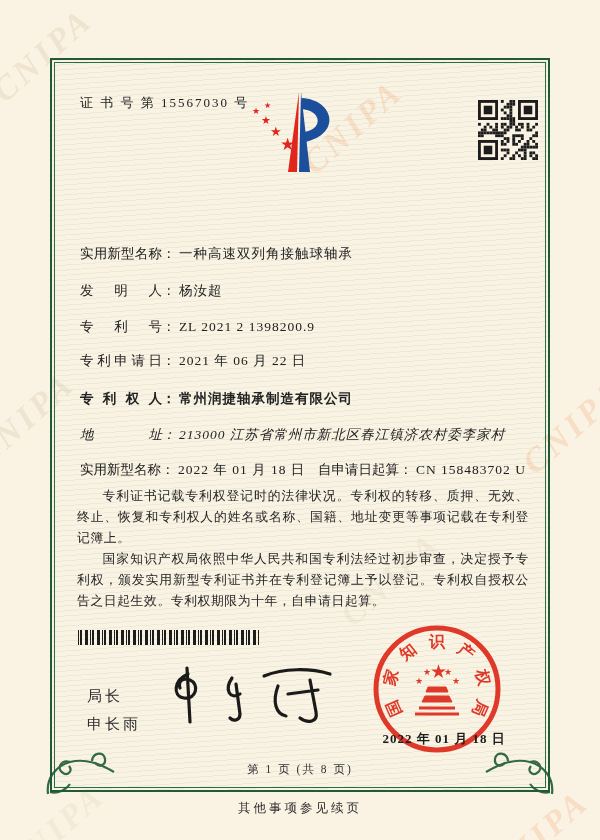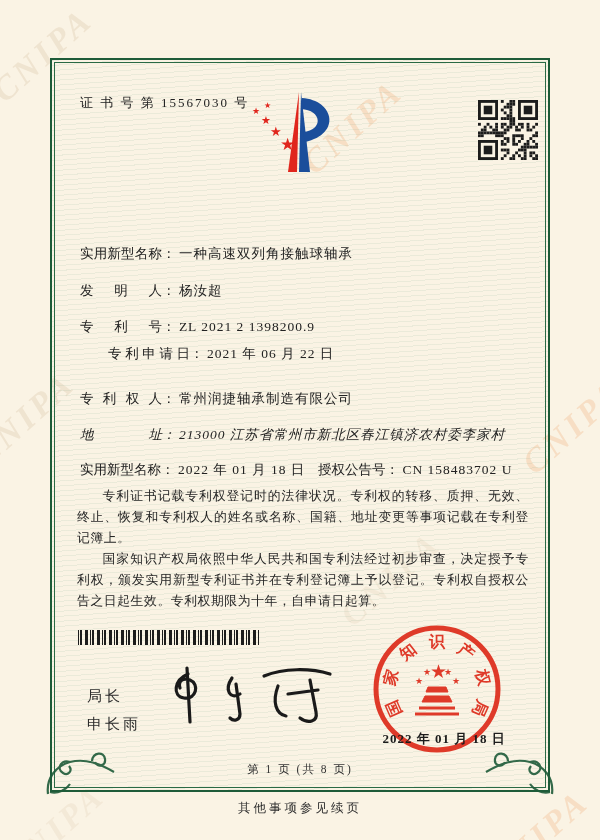--- a/index.html
+++ b/index.html
@@ -221,37 +221,37 @@
       <span class="fvalue">一种高速双列角接触球轴承</span>
     </div>
     <div class="field-row" style="top:222px;">
       <span class="flabel">发 明 人</span><span>：</span>
       <span class="fvalue">杨汝超</span>
     </div>
     <div class="field-row" style="top:258px;">
       <span class="flabel">专 利 号</span><span>：</span>
       <span class="fvalue">ZL 2021 2 1398200.9</span>
     </div>
-    <div class="field-row" style="top:285px;margin-left:28px;">
+    <div class="field-row" style="top:292px;">
       <span class="flabel">专利申请日</span><span>：</span>
       <span class="fvalue">2021 年 06 月 22 日</span>
     </div>
-    <div class="field-row" style="top:330px;">
+    <div class="field-row" style="top:330px;font-weight:bold;">
       <span class="flabel">专 利 权 人</span><span>：</span>
       <span class="fvalue">常州润捷轴承制造有限公司</span>
     </div>
     <div class="field-row" style="top:366px;font-style:italic;">
       <span class="flabel">地 址</span><span>：</span>
       <span class="fvalue">213000  江苏省常州市新北区春江镇济农村委李家村</span>
     </div>
     <div class="field-row" style="top:401px;">
       <span>实用新型名称</span><span>：</span>
       <span class="fvalue">2022 年 01 月 18 日</span>
       <span class="grant2">
-        <span>授权公告号</span><span>：</span>
+        <span>自申请日起算</span><span>：</span>
         <span class="fvalue">CN 158483702 U</span>
       </span>
     </div>
 
     <div class="paras">
       <p>专利证书记载专利权登记时的法律状况。专利权的转移、质押、无效、终止、恢复和专利权人的姓名或名称、国籍、地址变更等事项记载在专利登记簿上。</p>
       <p>国家知识产权局依照中华人民共和国专利法经过初步审查，决定授予专利权，颁发实用新型专利证书并在专利登记簿上予以登记。专利权自授权公告之日起生效。专利权期限为十年，自申请日起算。</p>
     </div>
 
     <div class="barcode">

